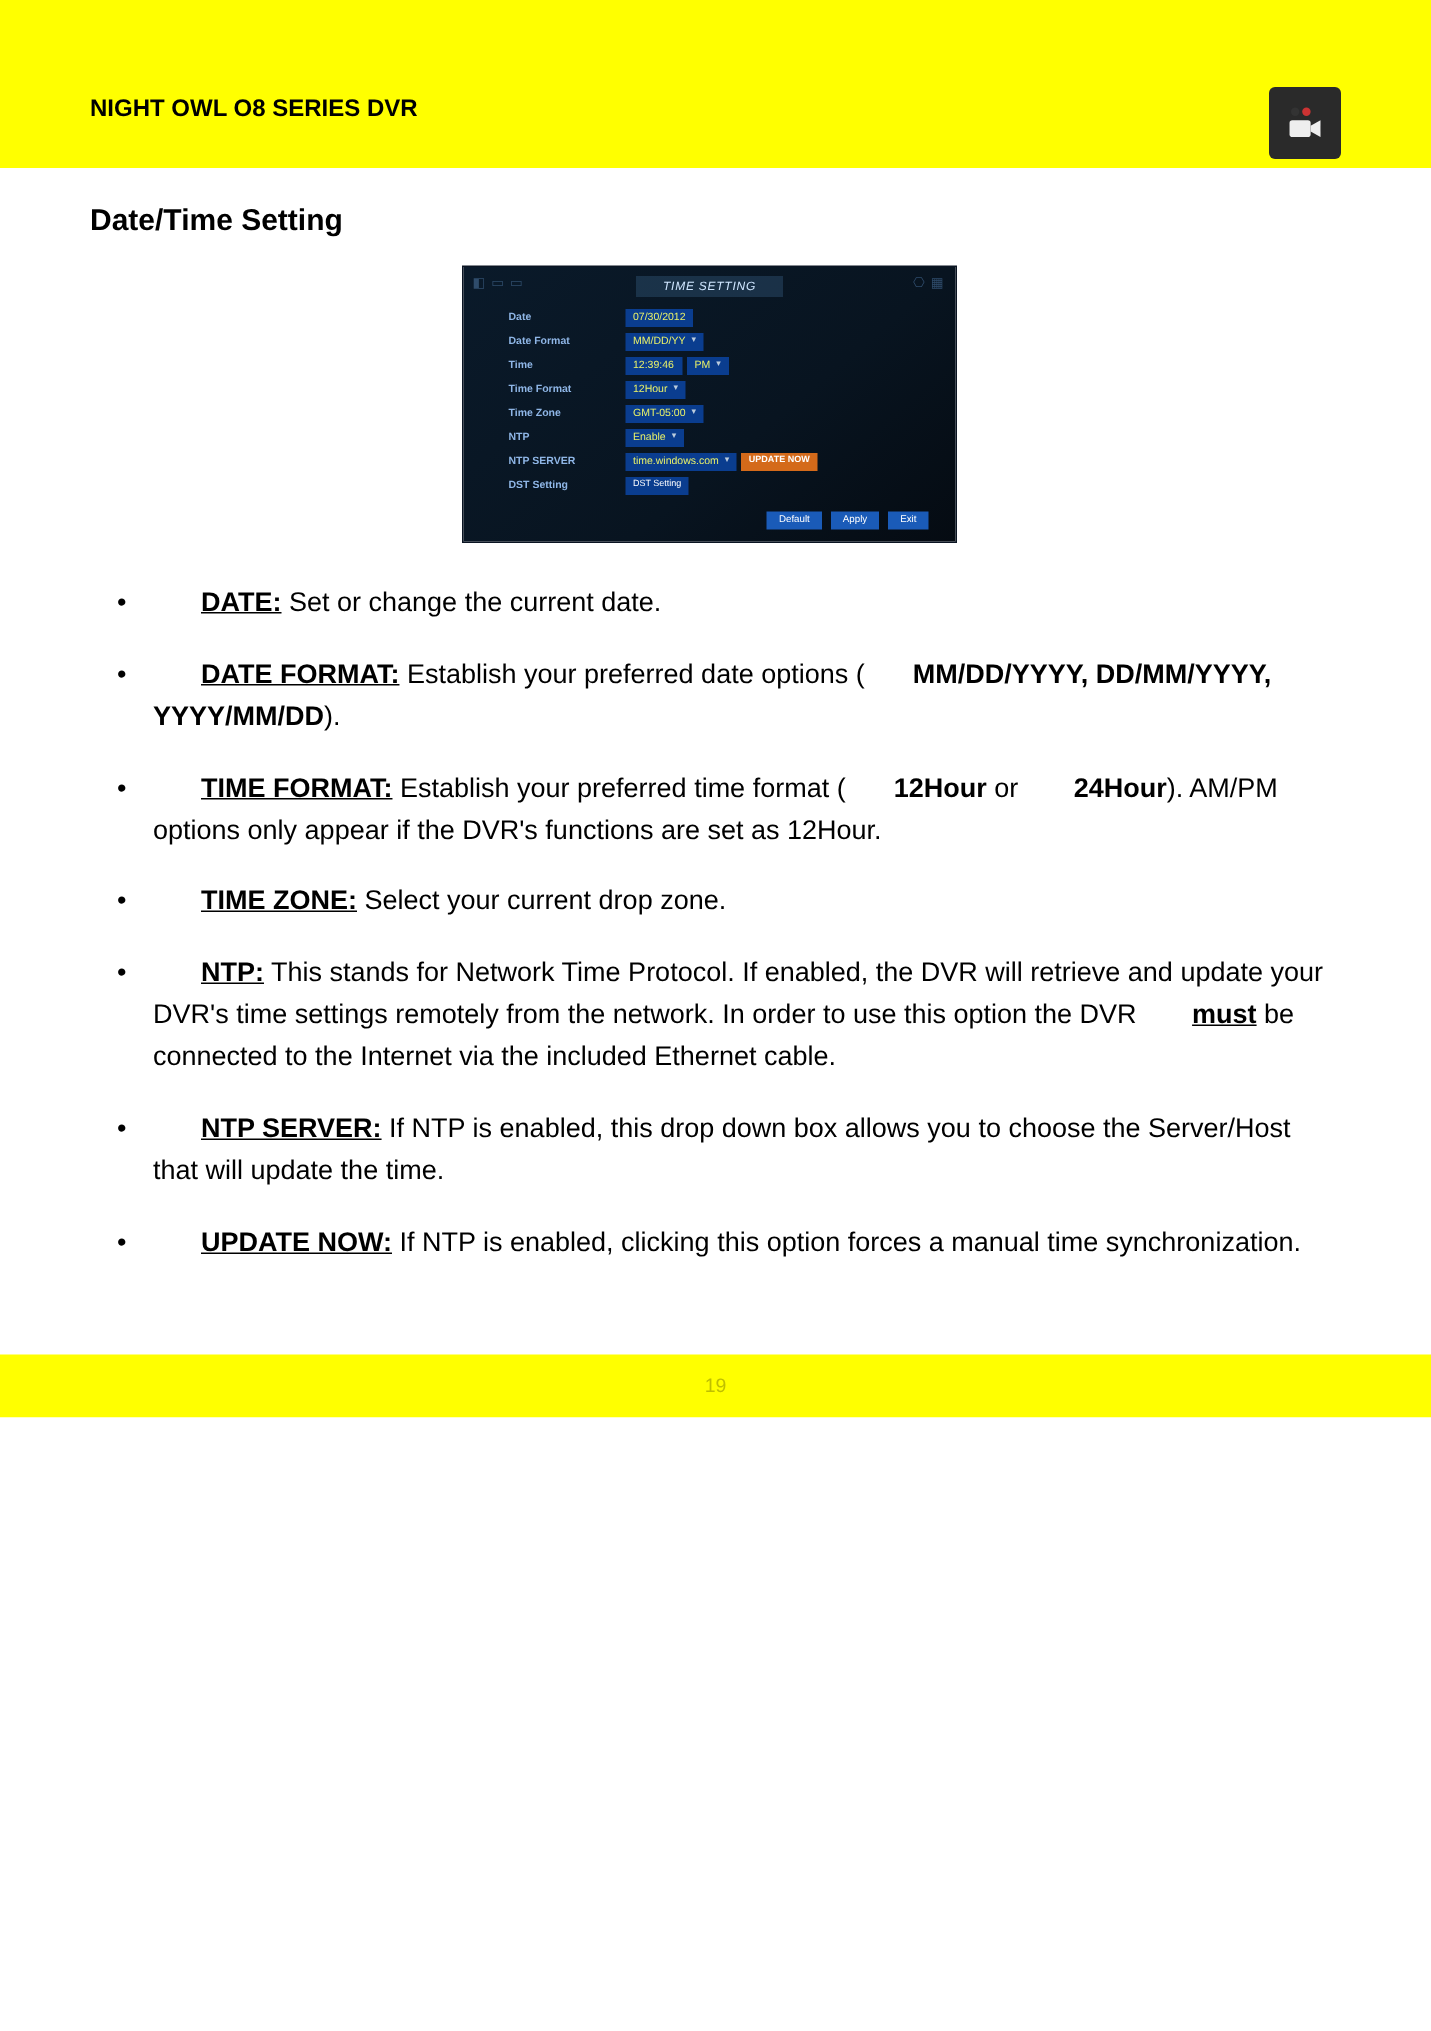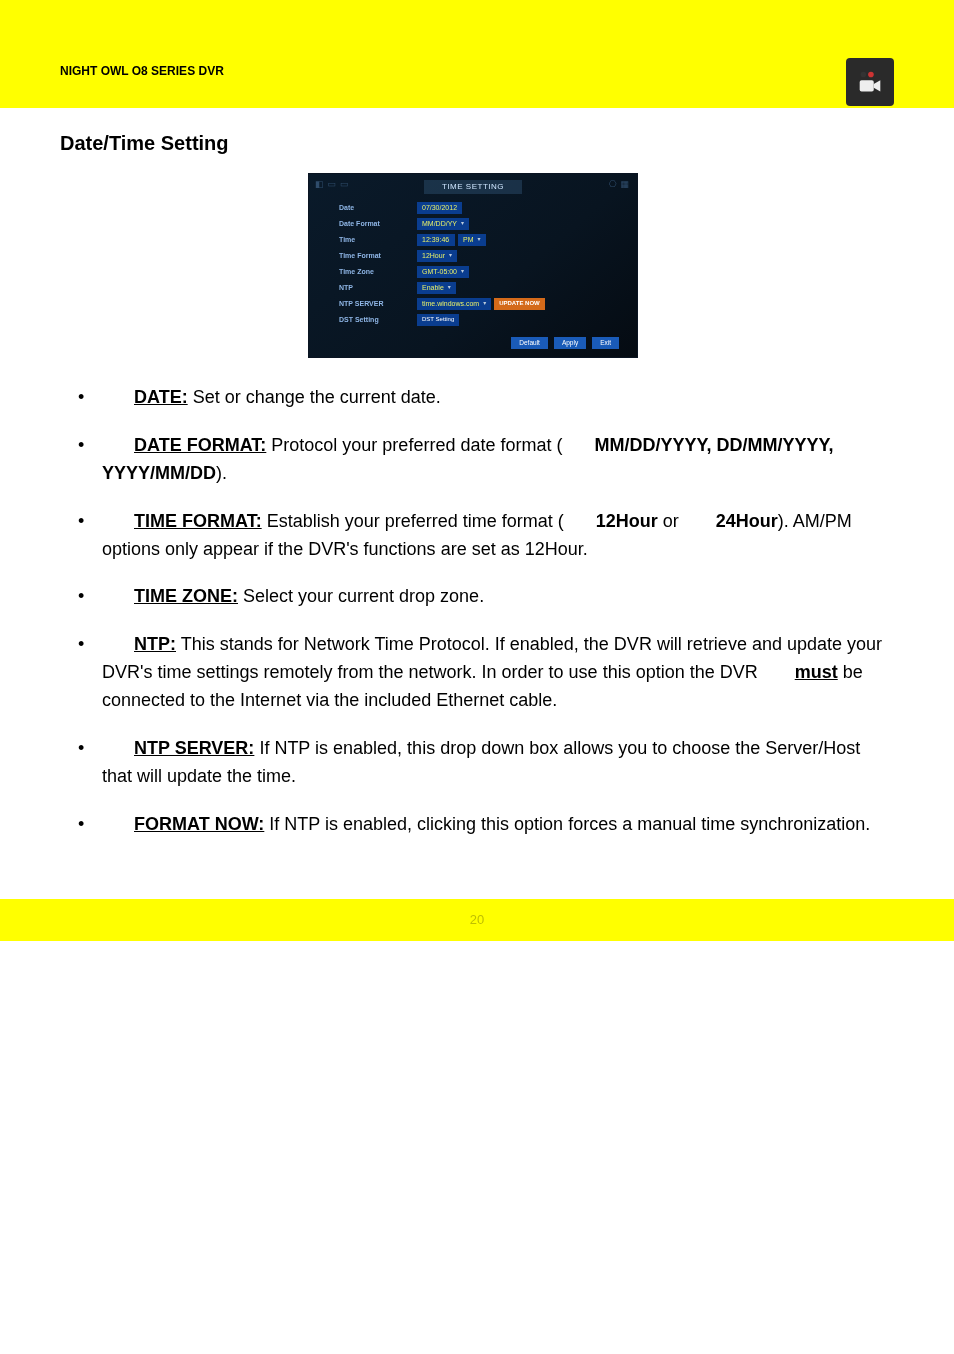--- a/index.html
+++ b/index.html
@@ -14,21 +14,21 @@
     height: 48px;
     background: #ffff00;
     width: 100%;
   }
   .header-region {
     background: #ffff00;
     padding: 16px 60px 30px 60px;
     position: relative;
   }
   .header-title {
-    font-size: 12px;
+    font-size: 16px;
     font-weight: bold;
     color: #000;
   }
   .icon-box {
     position: absolute;
     right: 60px;
     top: 10px;
     width: 48px;
     height: 48px;
     background: #2a2a2a;
@@ -68,20 +68,21 @@
   .ss-titlebar {
     position: absolute;
     top: 6px;
     left: 50%;
     transform: translateX(-50%);
     color: #cfe6ff;
     font-size: 8px;
     letter-spacing: 0.5px;
     background: rgba(80,130,180,0.25);
     padding: 1px 18px;
+    font-style: italic;
   }
   .ss-left-icons {
     position: absolute;
     top: 4px;
     left: 6px;
     color: #2f4c6b;
     font-size: 9px;
     display: flex;
     gap: 4px;
   }
@@ -257,36 +258,36 @@
         <div class="fbtn">Exit</div>
       </div>
     </div>
   </div>
 
   <ul class="feature-list">
     <li>
       <span class="bold uline">DATE:</span><span> Set or change the current date.</span>
     </li>
     <li>
-      <span class="bold uline">DATE FORMAT:</span><span> Protocol your preferred date format (</span><span class="bold">MM/DD/YYYY, DD/MM/YYYY, YYYY/MM/DD</span><span>).</span>
+      <span class="bold uline">DATE FORMAT:</span><span> Establish your preferred date options (</span><span class="bold">MM/DD/YYYY, DD/MM/YYYY, YYYY/MM/DD</span><span>).</span>
     </li>
     <li>
       <span class="bold uline">TIME FORMAT:</span><span> Establish your preferred time format (</span><span class="bold">12Hour</span><span> or </span><span class="bold">24Hour</span><span>). AM/PM options only appear if the DVR's functions are set as 12Hour.</span>
     </li>
     <li>
       <span class="bold uline">TIME ZONE:</span><span> Select your current drop zone.</span>
     </li>
     <li>
       <span class="bold uline">NTP:</span><span> This stands for Network Time Protocol. If enabled, the DVR will retrieve and update your DVR's time settings remotely from the network. In order to use this option the DVR </span><span class="bold uline">must</span><span> be connected to the Internet via the included Ethernet cable.</span>
     </li>
     <li>
       <span class="bold uline">NTP SERVER:</span><span> If NTP is enabled, this drop down box allows you to choose the Server/Host that will update the time.</span>
     </li>
     <li>
-      <span class="bold uline">FORMAT NOW:</span><span> If NTP is enabled, clicking this option forces a manual time synchronization.</span>
+      <span class="bold uline">UPDATE NOW:</span><span> If NTP is enabled, clicking this option forces a manual time synchronization.</span>
     </li>
   </ul>
 
 </div>
 
 <div class="footer-bar">
-  <span class="footer-text">20</span>
+  <span class="footer-text">19</span>
 </div>
 
 </body></html>

